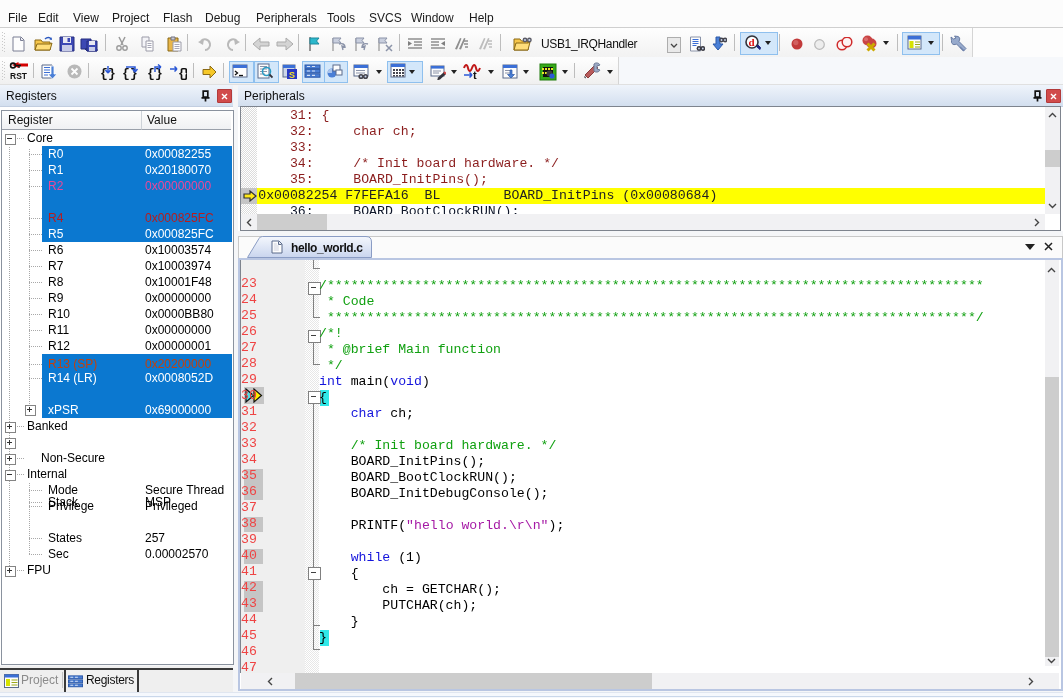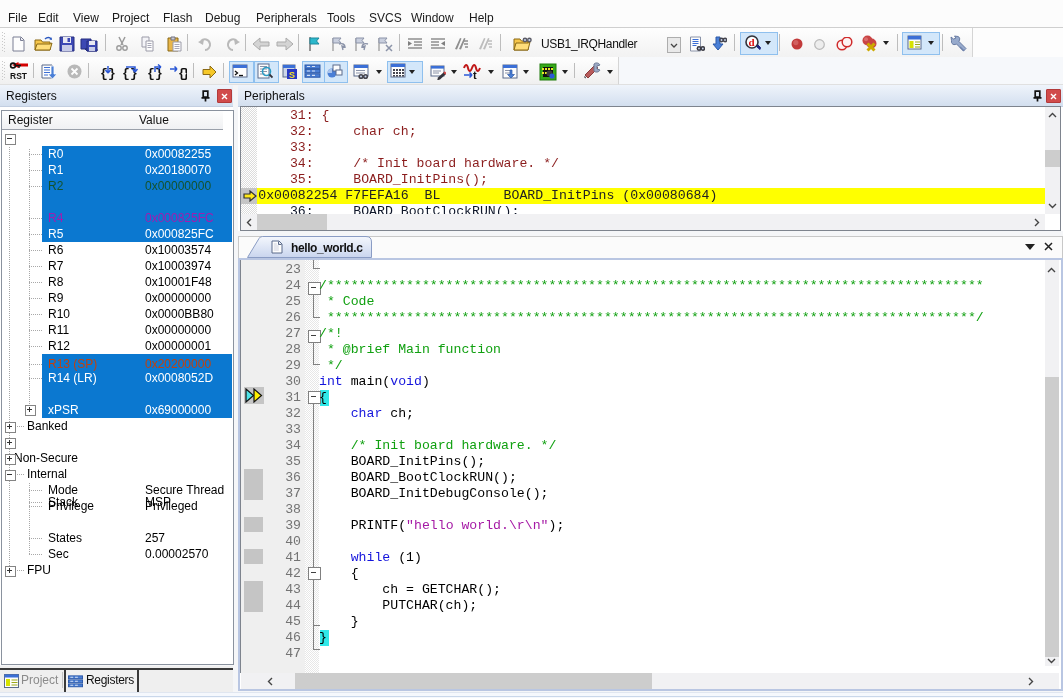--- a/index.html
+++ b/index.html
@@ -406,48 +406,52 @@
     <div style="position:absolute;left:217px;top:4px;width:13px;height:12px;background:#D14B4B;border:1px solid #B23A3A;border-radius:1px">
       <svg style="position:absolute;left:2.5px;top:2.5px;width:7px;height:7px" viewBox="0 0 7 7">
           <path d="M1 1l5 5M6 1 1 6" stroke="#fff" stroke-width="1.4"></path>
         </svg>
     </div>
   </div>
   <div id="regtable" class="abs">
     <div class="hcell" style="left:0;width:139px">
         <span style="position:absolute;left:6px;top:2px">Register</span>
       </div>
-    <div class="hcell" style="left:132px;width:89px;border-right:none">
+    <div class="hcell" style="left:140px;width:89px;border-right:none">
         <span style="position:absolute;left:5px;top:2px">Value</span>
       </div>
   </div>
   <div class="selblk" style="top:61px;height:96px"></div>
   <div class="selblk" style="top:269px;height:64px"></div>
   <div class="vdot" style="left:9px;top:62px;height:424px"></div>
   <div class="vdot" style="left:29px;top:64px;height:261px"></div>
   <div class="vdot" style="left:29px;top:398px;height:71px"></div>
+  <div class="trow" style="top:45px">
+      <div class="hdot" style="left:15px;top:8px;width:10px"></div>
+      <span class="lbl" style="left:27px">Core</span>
+    </div>
   <div class="exp" style="left:5px;top:49px">
       <i></i>
     </div>
   <div class="trow" style="top:61px;color:#fff">
       <div class="hdot" style="left:29px;top:8px;width:14px"></div>
       <span class="lbl" style="left:48px">R0</span>
       <span class="val">0x00082255</span>
     </div>
   <div class="trow" style="top:77px;color:#fff">
       <div class="hdot" style="left:29px;top:8px;width:14px"></div>
       <span class="lbl" style="left:48px">R1</span>
       <span class="val">0x20180070</span>
     </div>
-  <div class="trow" style="top:93px;color:#14532d">
+  <div class="trow" style="top:93px;color:#ec4899">
       <div class="hdot" style="left:29px;top:8px;width:14px"></div>
       <span class="lbl" style="left:48px">R2</span>
       <span class="val">0x00000000</span>
     </div>
-  <div class="trow" style="top:125px;color:#a21caf">
+  <div class="trow" style="top:125px;color:#b91c1c">
       <div class="hdot" style="left:29px;top:8px;width:14px"></div>
       <span class="lbl" style="left:48px">R4</span>
       <span class="val">0x000825FC</span>
     </div>
   <div class="trow" style="top:141px;color:#fff">
       <div class="hdot" style="left:29px;top:8px;width:14px"></div>
       <span class="lbl" style="left:48px">R5</span>
       <span class="val">0x000825FC</span>
     </div>
   <div class="trow" style="top:157px">
@@ -510,21 +514,21 @@
   <div class="exp plus" style="left:5px;top:337px">
       <i></i>
       <i class="v"></i>
     </div>
   <div class="exp plus" style="left:5px;top:353px">
       <i></i>
       <i class="v"></i>
     </div>
   <div class="trow" style="top:365px">
       <div class="hdot" style="left:15px;top:8px;width:10px"></div>
-      <span class="lbl" style="left:14px">Non-Secure</span>
+      <span class="lbl" style="left:41px">Non-Secure</span>
     </div>
   <div class="exp plus" style="left:5px;top:369px">
       <i></i>
       <i class="v"></i>
     </div>
   <div class="trow" style="top:381px">
       <div class="hdot" style="left:15px;top:8px;width:10px"></div>
       <span class="lbl" style="left:27px">Internal</span>
     </div>
   <div class="exp" style="left:5px;top:385px">
@@ -657,21 +661,21 @@
     <div style="position:absolute;left:65px;top:0;width:14px;height:413px;background:repeating-conic-gradient(#E7E7E7 0% 25%,#FFFFFF 0% 50%) 0 0/2px 2px"></div>
     <div class="gblk" style="top:209px;height:31px"></div>
     <div class="gblk" style="top:257px;height:15px"></div>
     <div class="gblk" style="top:289px;height:15px"></div>
     <div class="gblk" style="top:321px;height:31px"></div>
     <div class="gblk" style="top:127px;height:17px;width:20px"></div>
     <svg style="position:absolute;left:5px;top:128px;width:18px;height:15px" viewBox="0 0 18 15">
         <path d="M1 1v13l7.5-6.5z" fill="#4FE3E8" stroke="#111" stroke-width="1.2"></path>
         <path d="M9 1v13l7.5-6.5z" fill="#FFF000" stroke="#111" stroke-width="1.2"></path>
       </svg>
-    <div class="mono" style="position:absolute;left:1px;top:2px;width:60px;text-align:right;color:#737373">23
+    <div class="mono" style="position:absolute;left:1px;top:16px;width:60px;color:#ef4444">23
 24
 25
 26
 27
 28
 29
 30
 31
 32
 33

